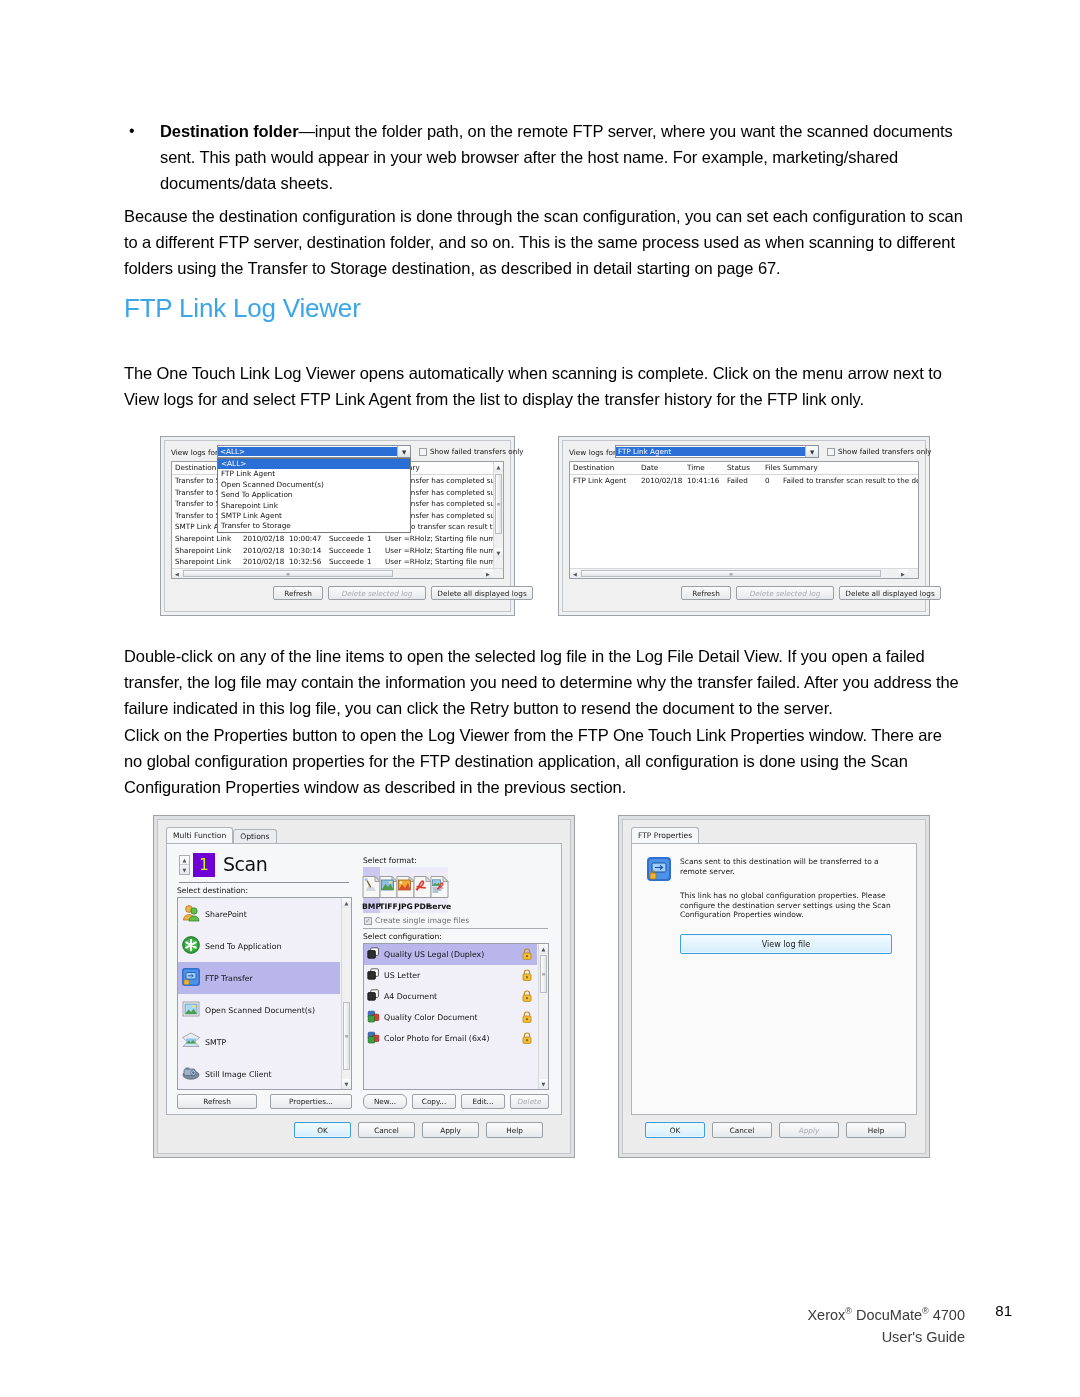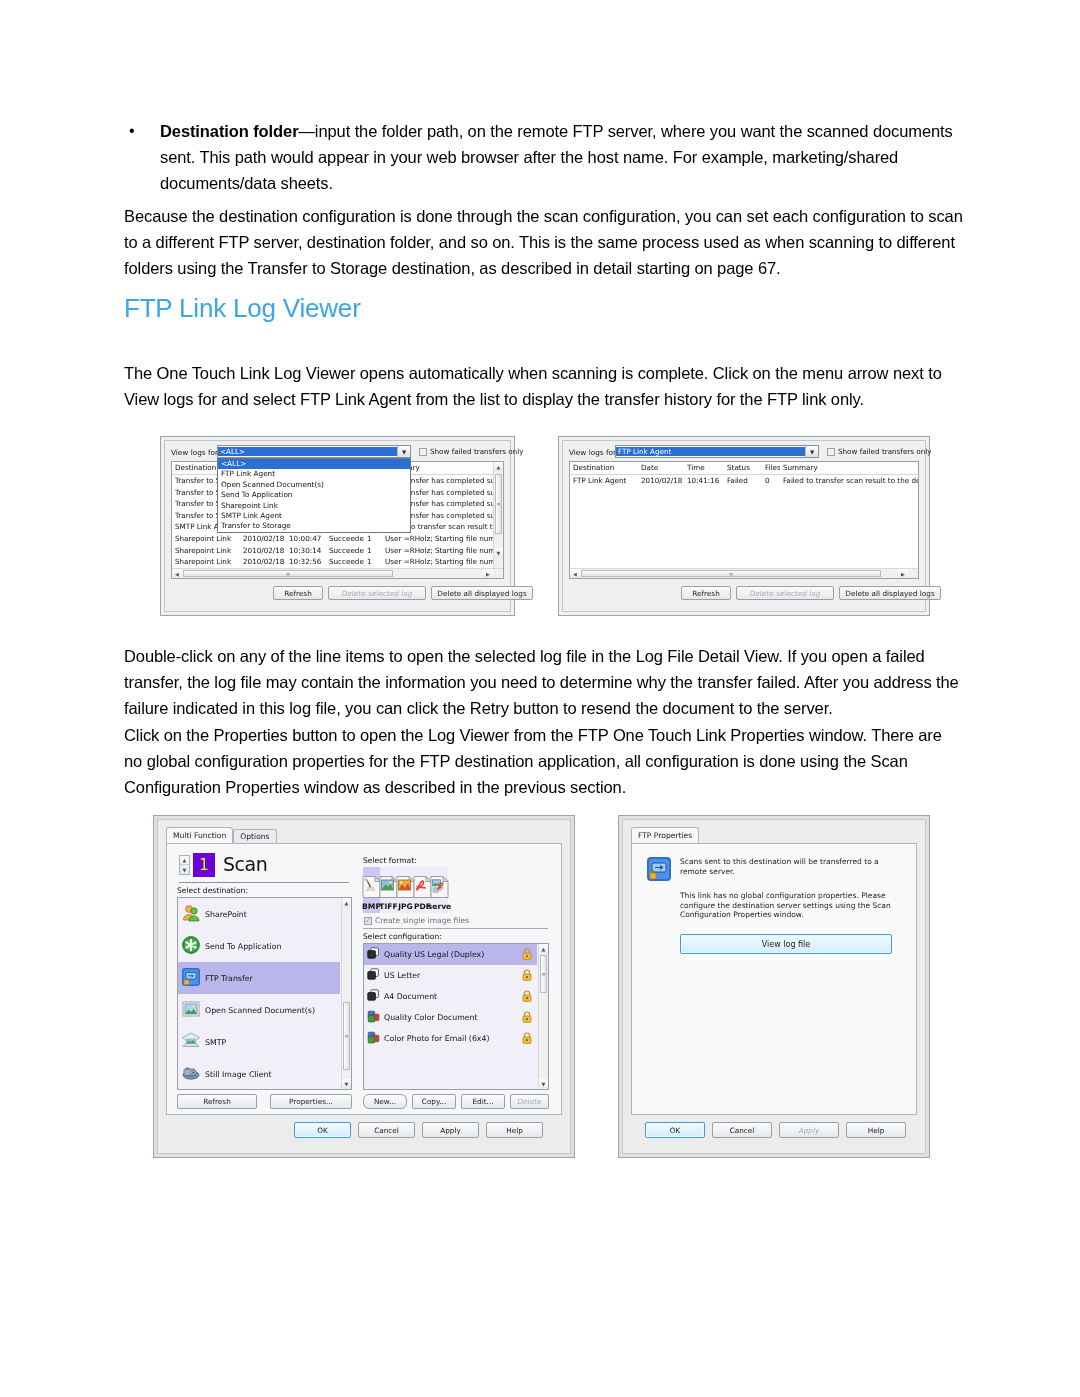--- a/index.html
+++ b/index.html
@@ -839,14 +839,21 @@
         <div class="btn primary" style="left:48px; top:90px; width:212px; height:20px; font-size:8px;">View log file</div>
       </div>
 
       <div class="btn primary" style="left:22px; top:302px; width:60px; height:16px;">OK</div>
       <div class="btn" style="left:89px; top:302px; width:60px; height:16px;">Cancel</div>
       <div class="btn disabled" style="left:156px; top:302px; width:60px; height:16px;">Apply</div>
       <div class="btn" style="left:223px; top:302px; width:60px; height:16px;">Help</div>
     </div>
   </div>
 
+  <div class="footer">
+    <div>
+      <span>Xerox</span><sup>®</sup><span> DocuMate</span><sup>®</sup><span> 4700</span>
+    </div>
+    <div>User's Guide</div>
+    <div class="pg">81</div>
+  </div>
 
 </div>
 
 </body></html>

